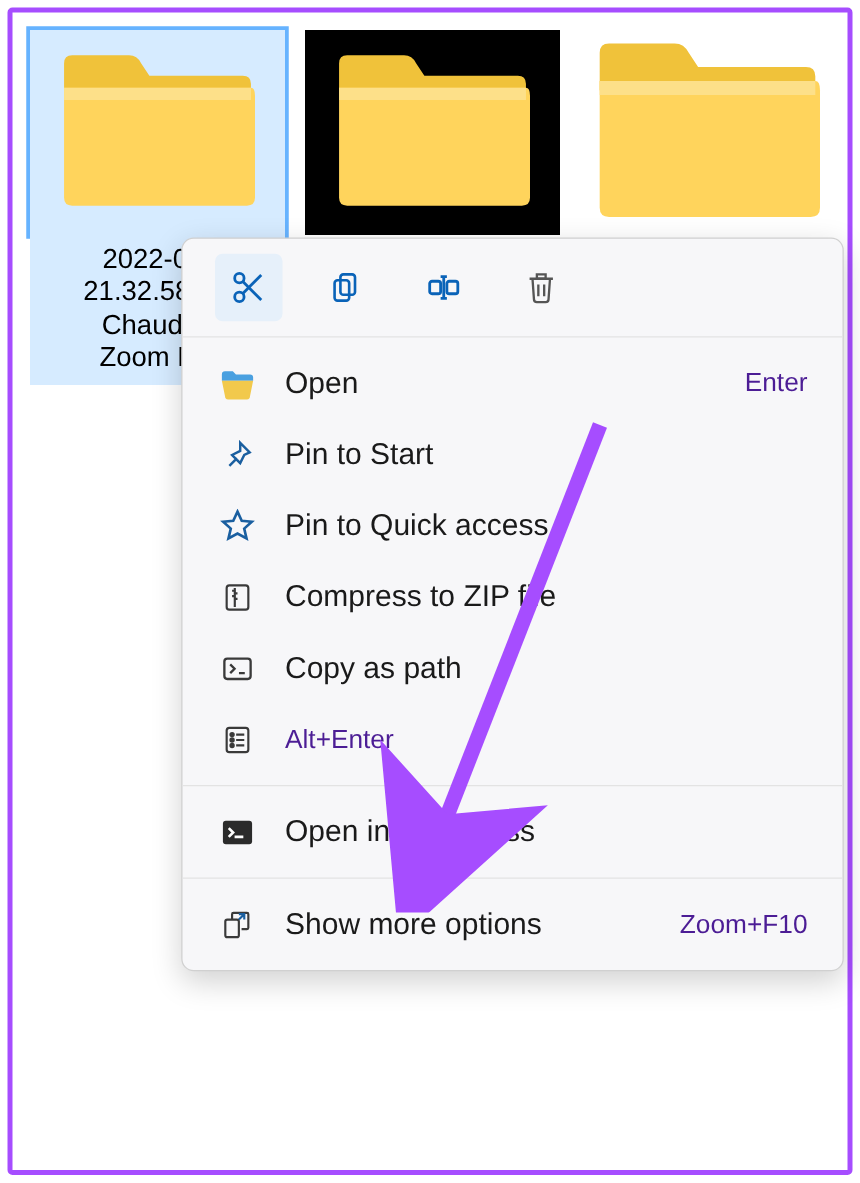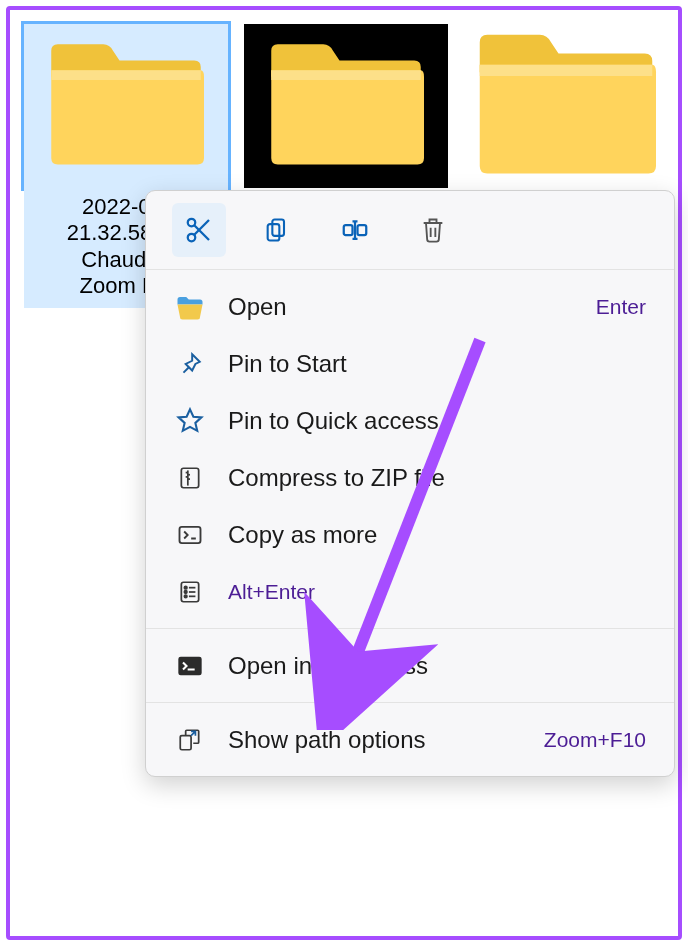--- a/index.html
+++ b/index.html
@@ -252,21 +252,21 @@
       <span class="menu-label">Compress to ZIP file</span>
     </div>
 
     <div class="menu-item">
       <div class="menu-icon">
         <svg viewBox="0 0 24 20" width="28" height="24" fill="none" stroke="#3a3a3a" stroke-width="1.6">
           <rect x="3" y="3" width="18" height="14" rx="2"></rect>
           <path d="M7 7l3 3-3 3M13 13h4"></path>
         </svg>
       </div>
-      <span class="menu-label">Copy as more</span>
+      <span class="menu-label">Copy as path</span>
     </div>
 
     <div class="menu-item">
       <div class="menu-icon">
         <svg viewBox="0 0 24 24" width="26" height="26" fill="none" stroke="#3a3a3a" stroke-width="1.6">
           <rect x="4" y="3" width="16" height="18" rx="2"></rect>
           <circle cx="8" cy="8" r="1.2" fill="#3a3a3a"></circle>
             <line x1="11" y1="8" x2="17" y2="8"></line>
           <circle cx="8" cy="12" r="1.2" fill="#3a3a3a"></circle>
             <line x1="11" y1="12" x2="17" y2="12"></line>
@@ -292,21 +292,21 @@
 
   <div class="menu-section">
     <div class="menu-item">
       <div class="menu-icon">
         <svg viewBox="0 0 24 24" width="26" height="26" fill="none" stroke="#3a3a3a" stroke-width="1.6">
           <rect x="3" y="8" width="10" height="13" rx="1.5"></rect>
           <path d="M8 8V4a1 1 0 011-1h10a1 1 0 011 1v10a1 1 0 01-1 1h-4"></path>
           <path d="M13 8l4-4M13 4h4v4" stroke="#1a5fa0"></path>
         </svg>
       </div>
-      <span class="menu-label">Show path options</span>
+      <span class="menu-label">Show more options</span>
       <span class="menu-shortcut">Zoom+F10</span>
     </div>
   </div>
 </div>
 
 <svg class="arrow" style="top:330px;left:290px" width="220" height="400">
   <defs>
     <marker id="ah" markerWidth="12" markerHeight="12" refX="6" refY="6" orient="auto">
       <path d="M0 0L12 6L0 12L3 6Z" fill="#a64dff"></path>
     </marker>

